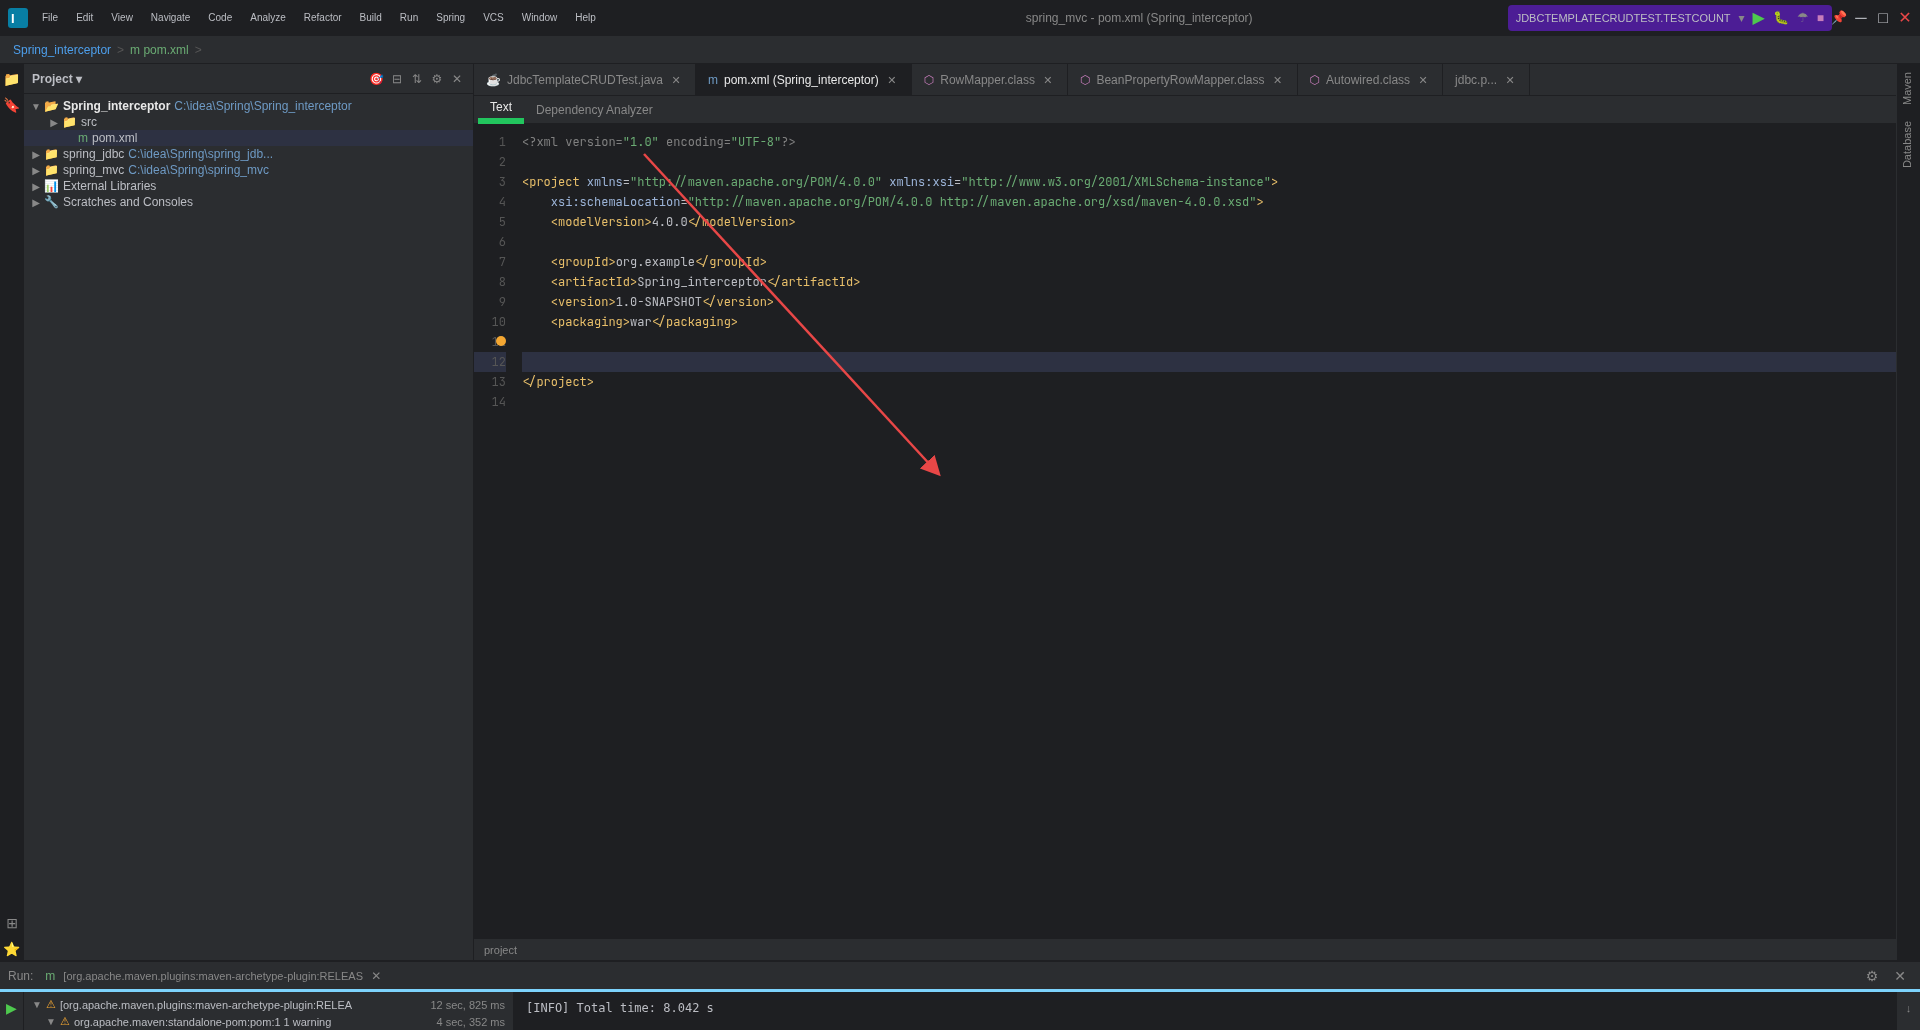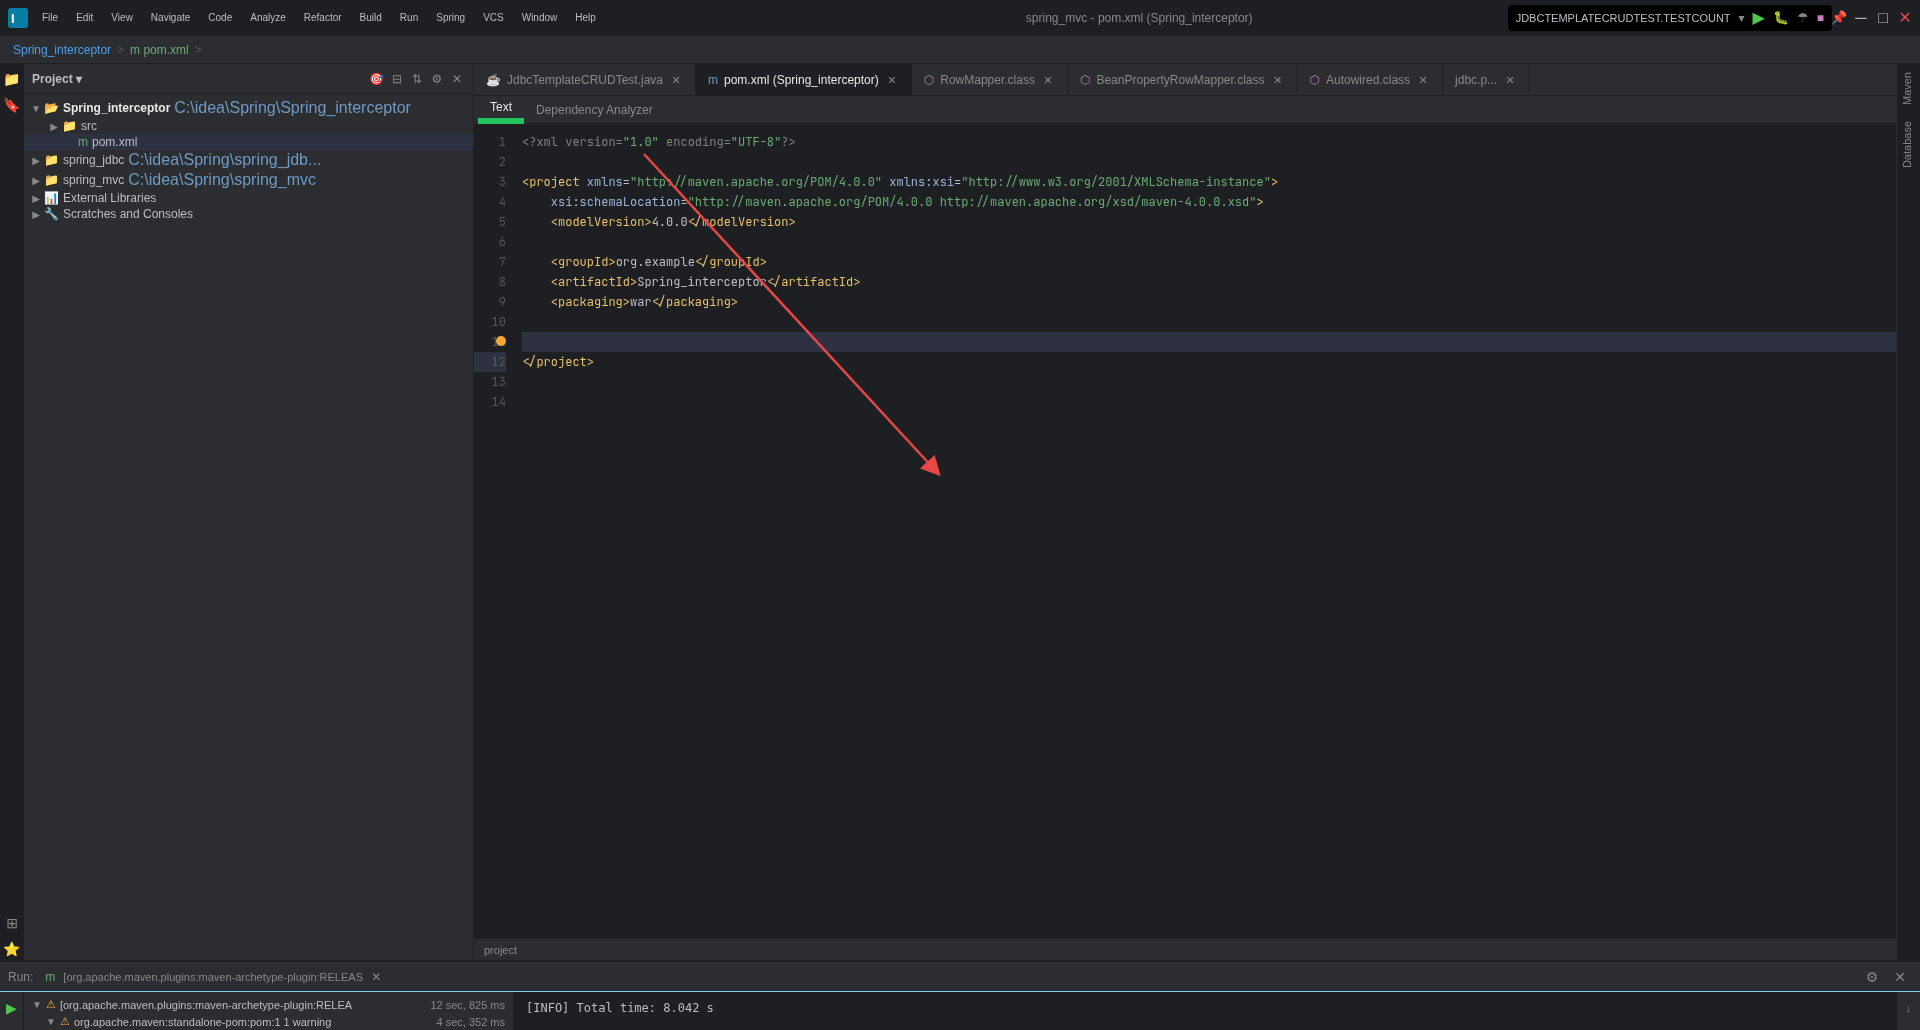--- a/index.html
+++ b/index.html
@@ -113,21 +113,21 @@
     .tree-item {
       display: flex; align-items: center;
       padding: 1px 0;
       cursor: pointer;
     }
     .tree-item .arrow {
       width: 16px; display: inline-block; text-align: center;
       color: #888; font-size: 10px;
     }
     .tree-item .name { font-size: 12px; color: #bcbec4; }
-    .tree-item .path { font-size: 16px; color: #6e9ac4; margin-left: 4px; }
+    .tree-item .path { font-size: 12px; color: #6e9ac4; margin-left: 4px; }
 
     
     #editor-area {
       flex: 1;
       display: flex;
       flex-direction: column;
       background: #1e1f22;
     }
 
     
@@ -223,21 +223,21 @@
       height: 230px;
       background: #2b2d30;
       border-top: 2px solid #1e1f22;
       display: flex;
       flex-direction: column;
     }
     #bottom-tabs {
       display: flex;
       align-items: center;
       background: #2b2d30;
-      border-bottom: 1px solid #7dd3fc;
+      border-bottom: 3px solid #7dd3fc;
       height: 30px;
       padding: 0 8px;
       gap: 4px;
     }
     #bottom-tabs .run-label {
       color: #888; font-size: 12px; margin-right: 8px;
     }
     #run-content {
       display: flex;
       flex: 1;
@@ -342,21 +342,21 @@
     .tb-btn {
       width: 24px; height: 24px;
       display: flex; align-items: center; justify-content: center;
       color: #888; cursor: pointer; border-radius: 3px;
       font-size: 14px;
     }
 
     
     #run-config {
       display: flex; align-items: center;
-      background: #000000; border-radius: 4px;
+      background: #4c1d95; border-radius: 4px;
       padding: 0 8px; height: 26px;
       font-size: 12px; color: #bcbec4;
       margin-left: auto;
       gap: 8px;
     }
     .run-btn { color: #4ec94e; cursor: pointer; font-size: 16px; }
   </style>
 </head>
 <body>
 
@@ -538,20 +538,21 @@
           </div>
           <div id="code-content">
             <div><span class="xml-decl">&lt;?xml version=<span class="xml-attr-val">"1.0"</span> encoding=<span class="xml-attr-val">"UTF-8"</span>?&gt;</span></div>
             <div>&nbsp;</div>
             <div><span class="xml-tag">&lt;project</span> <span class="xml-attr">xmlns</span>=<span class="xml-attr-val">"http://maven.apache.org/POM/4.0.0"</span> <span class="xml-attr">xmlns:xsi</span>=<span class="xml-attr-val">"http://www.w3.org/2001/XMLSchema-instance"</span><span class="xml-tag">&gt;</span></div>
             <div>&nbsp;&nbsp;&nbsp;&nbsp;<span class="xml-attr">xsi:schemaLocation</span>=<span class="xml-attr-val">"http://maven.apache.org/POM/4.0.0 http://maven.apache.org/xsd/maven-4.0.0.xsd"</span><span class="xml-tag">&gt;</span></div>
             <div>&nbsp;&nbsp;&nbsp;&nbsp;<span class="xml-tag">&lt;modelVersion&gt;</span><span class="xml-text">4.0.0</span><span class="xml-tag">&lt;/modelVersion&gt;</span></div>
             <div>&nbsp;</div>
             <div>&nbsp;&nbsp;&nbsp;&nbsp;<span class="xml-tag">&lt;groupId&gt;</span><span class="xml-text">org.example</span><span class="xml-tag">&lt;/groupId&gt;</span></div>
             <div>&nbsp;&nbsp;&nbsp;&nbsp;<span class="xml-tag">&lt;artifactId&gt;</span><span class="xml-text">Spring_interceptor</span><span class="xml-tag">&lt;/artifactId&gt;</span></div>
+            <div>&nbsp;&nbsp;&nbsp;&nbsp;<span class="xml-tag">&lt;version&gt;</span><span class="xml-text">1.0-SNAPSHOT</span><span class="xml-tag">&lt;/version&gt;</span></div>
             <div>&nbsp;&nbsp;&nbsp;&nbsp;<span class="xml-tag">&lt;packaging&gt;</span><span class="xml-text">war</span><span class="xml-tag">&lt;/packaging&gt;</span></div>
             <div>&nbsp;</div>
             <div style="background:#2d3142;">&nbsp;</div>
             <div><span class="xml-tag">&lt;/project&gt;</span></div>
             <div>&nbsp;</div>
           </div>
 
           <svg id="annotation-arrow" style="position:absolute;top:0;left:0;width:100%;height:100%;pointer-events:none;z-index:50;">
             <defs>
               <marker id="arrowhead" markerWidth="8" markerHeight="8" refX="4" refY="4" orient="auto">

